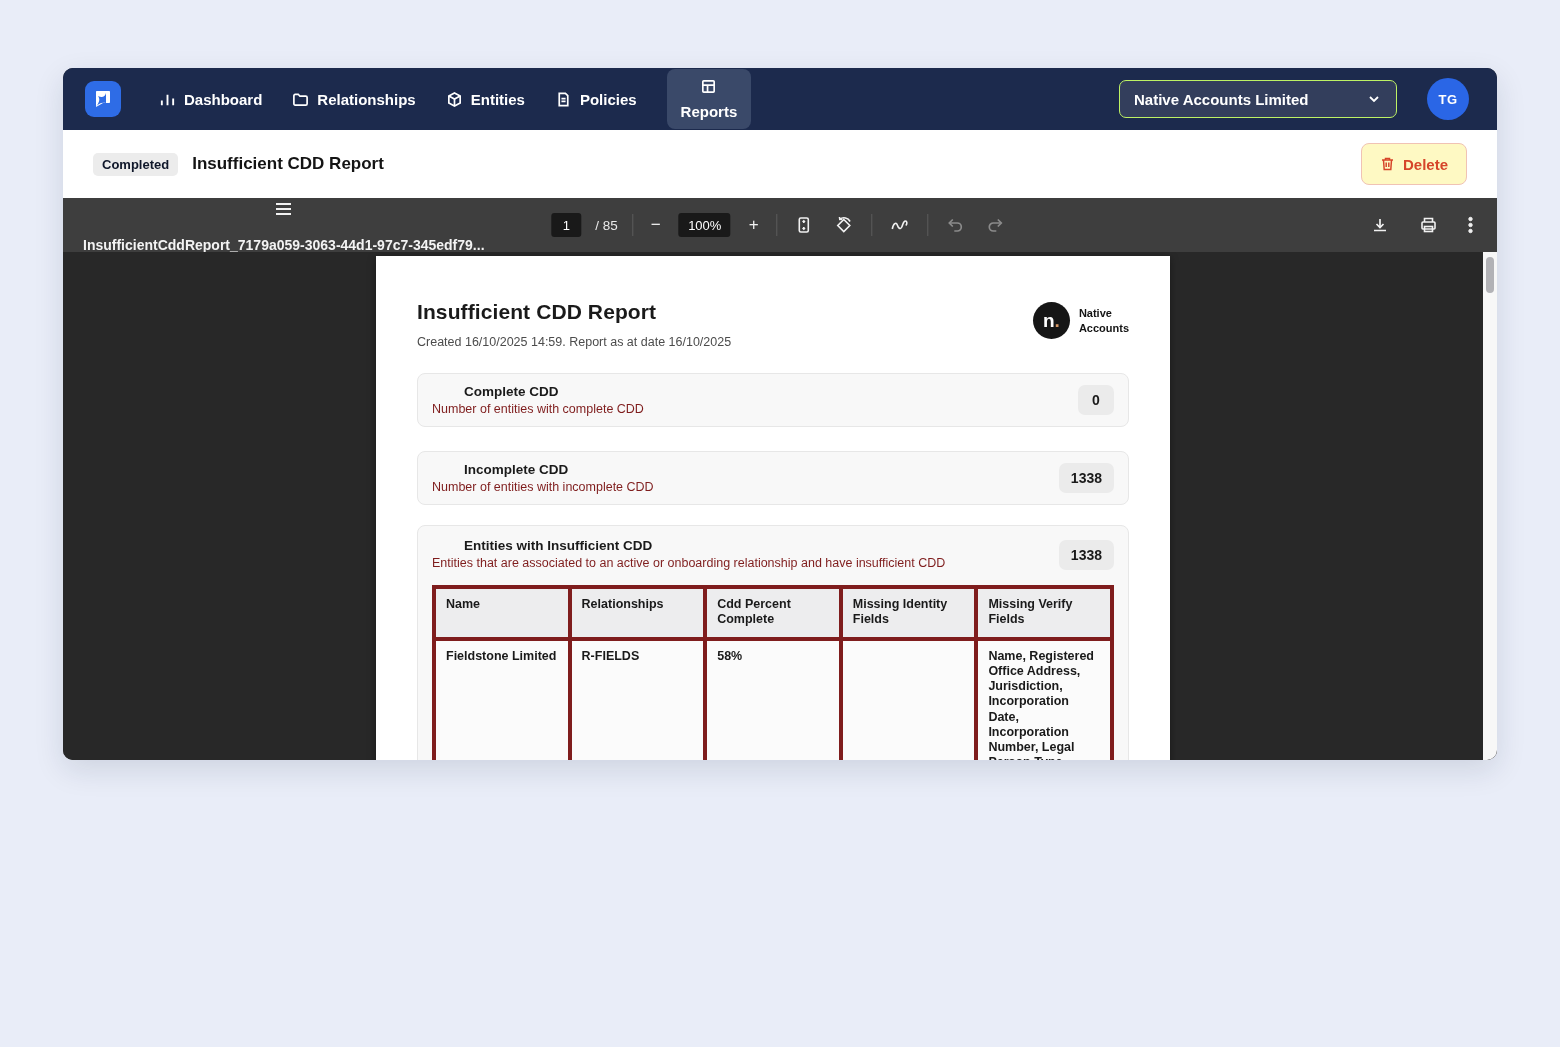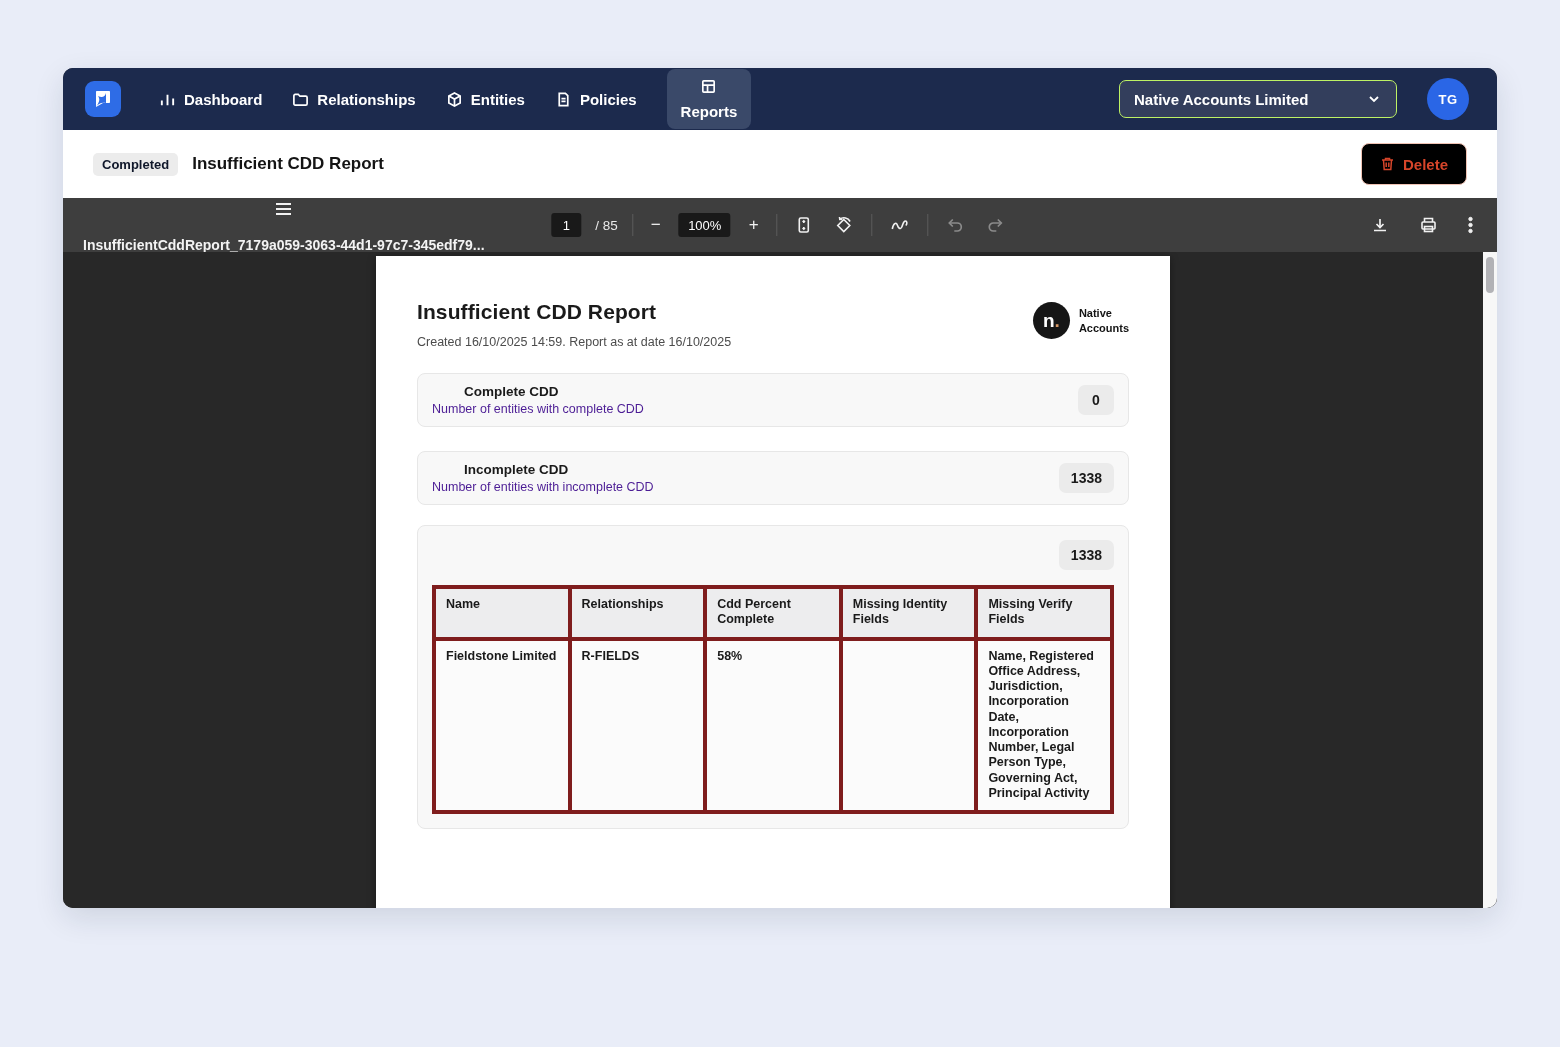--- a/index.html
+++ b/index.html
@@ -4,21 +4,21 @@
 <style>
   * { margin:0; padding:0; box-sizing:border-box; }
   html,body { width:1560px; height:1047px; }
   body {
     background:#e9edf8;
     font-family:"Liberation Sans", sans-serif;
     position:relative;
     overflow:hidden;
   }
   .app-window {
-    position:absolute; left:63px; top:68px; width:1434px; height:840px;
+    position:absolute; left:63px; top:68px; width:1434px; height:692px;
     border-radius:10px; overflow:hidden; display:flex; flex-direction:column;
     box-shadow:0 10px 30px rgba(20,30,60,.12);
     background:#282828;
   }
   
   .nav-bar {
     height:62px; flex:0 0 62px; background:#1c2a4d; display:flex; align-items:center;
     padding:0 28px 0 22px; gap:30px;
   }
   .logo-box {
@@ -50,21 +50,21 @@
     padding:0 30px; gap:14px;
   }
   .status-badge {
     background:#ececec; color:#0f172a; font-size:13px; font-weight:700;
     padding:4px 9px; border-radius:5px;
   }
   .page-title { font-size:17px; font-weight:700; color:#141414; }
   .header-spacer { flex:1; }
   .delete-btn {
     height:42px; padding:10px 18px; display:flex; align-items:center; gap:8px;
-    background:#000000; border:1px solid #f0c3b4; border-radius:8px;
+    background:#fef9c3; border:1px solid #f0c3b4; border-radius:8px;
     color:#d6452a; font-size:15px; font-weight:700; cursor:pointer;
     font-family:inherit;
   }
   
   .pdf-toolbar {
     height:54px; flex:0 0 54px; background:#3e3e3e; color:#f1f1f1;
     display:flex; align-items:center; padding:0 20px; position:relative;
   }
   .tb-left { display:flex; align-items:center; gap:16px; min-width:0;flex-direction:column; }
   .tb-filename {
@@ -120,21 +120,21 @@
     font-weight:700; line-height:1;
   }
   .brand-circle .dot { color:#d99a67; }
   .brand-name { font-size:11px; font-weight:700; color:#141414; line-height:1.3; }
   .sum-card {
     background:#f8f8f8; border:1px solid #e7e7e7; border-radius:8px;
     padding:10px 14px; display:flex; align-items:center; margin-top:24px;
   }
   .sum-card:first-of-type { margin-top:18px; }
   .sum-title { font-size:13.5px; font-weight:700;margin-left:32px; }
-  .sum-desc { font-size:12.5px; color:#4c1d95; margin-top:3px; }
+  .sum-desc { font-size:12.5px; color:#7f1d1d; margin-top:3px; }
   .sum-spacer { flex:1; }
   .sum-chip {
     background:#ebebeb; border-radius:7px; padding:7px 12px; min-width:36px;
     text-align:center; font-size:14px; font-weight:700;
   }
   .table-card {
     background:#f8f8f8; border:1px solid #e7e7e7; border-radius:8px;
     padding:12px 14px 14px; margin-top:20px;
   }
   .table-card .card-top { display:flex; align-items:flex-start; }
@@ -352,20 +352,24 @@
         <div>
           <div class="sum-title">Incomplete CDD</div>
           <div class="sum-desc">Number of entities with incomplete CDD</div>
         </div>
         <div class="sum-spacer"></div>
         <div class="sum-chip">1338</div>
       </div>
 
       <div class="table-card">
         <div class="card-top">
+          <div>
+            <div class="sum-title">Entities with Insufficient CDD</div>
+            <div class="sum-desc">Entities that are associated to an active or onboarding relationship and have insufficient CDD</div>
+          </div>
           <div class="sum-spacer"></div>
           <div class="chip-wrap">
               <div class="sum-chip">1338</div>
             </div>
         </div>
 
         <table class="report-table">
           <thead>
             <tr>
               <th>Name</th>

